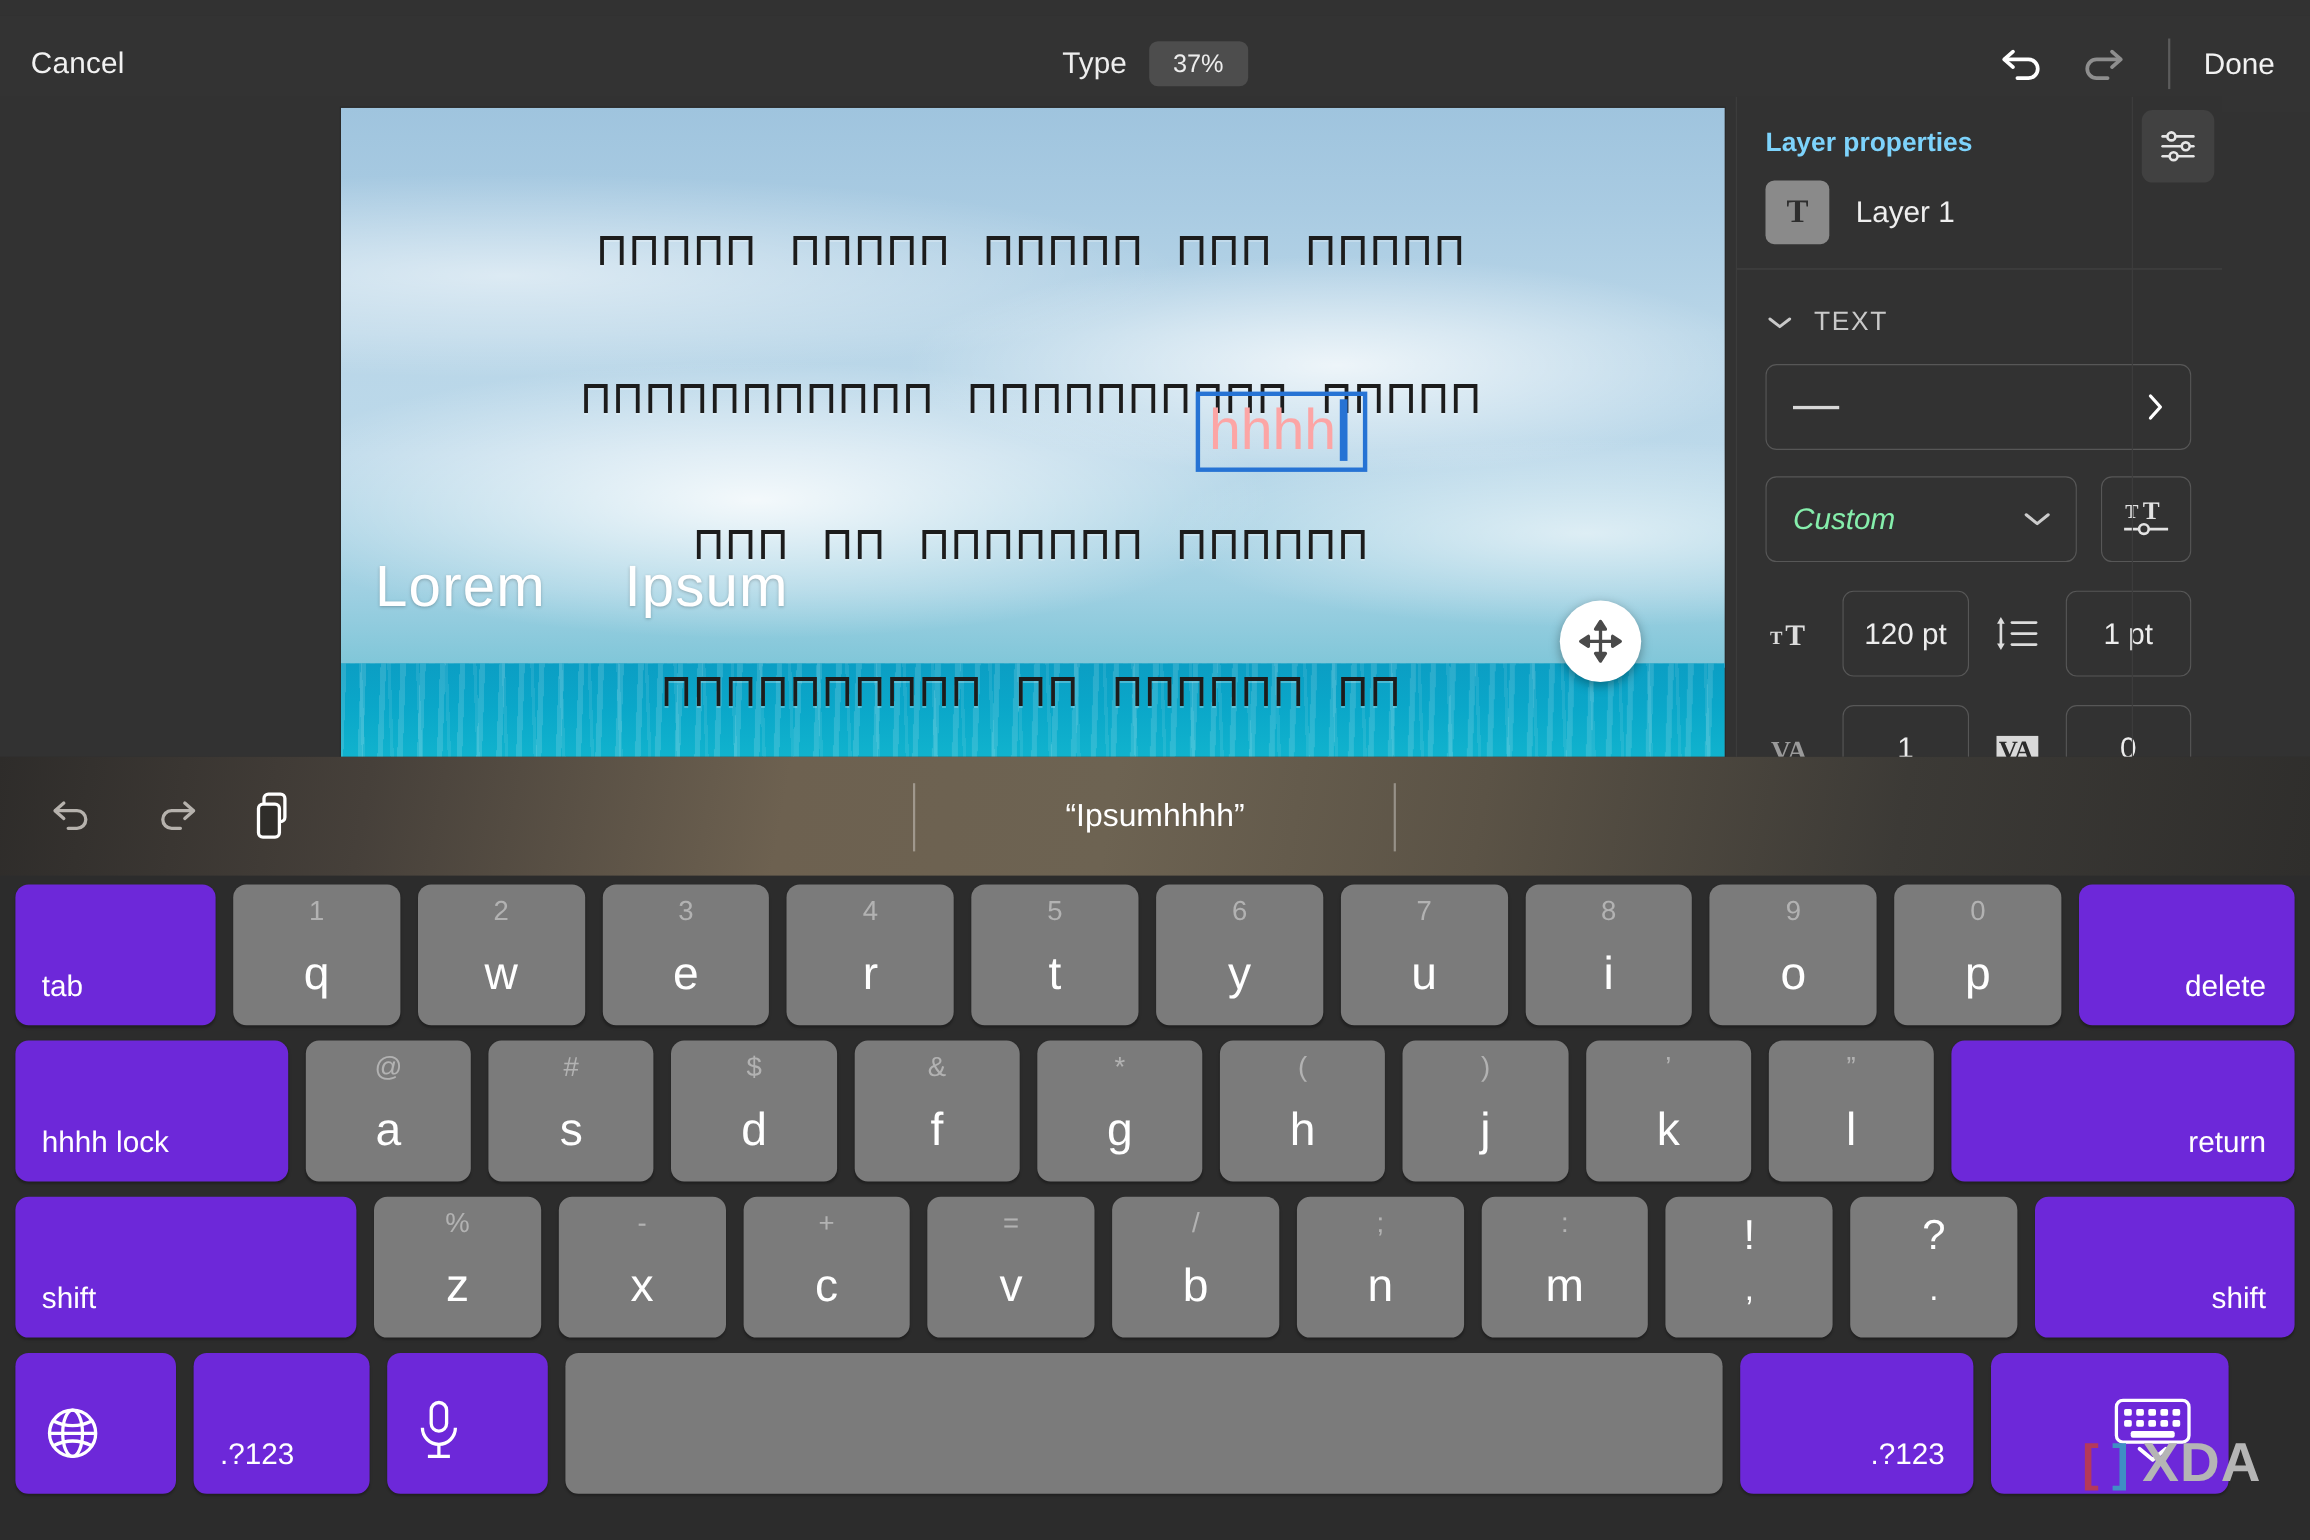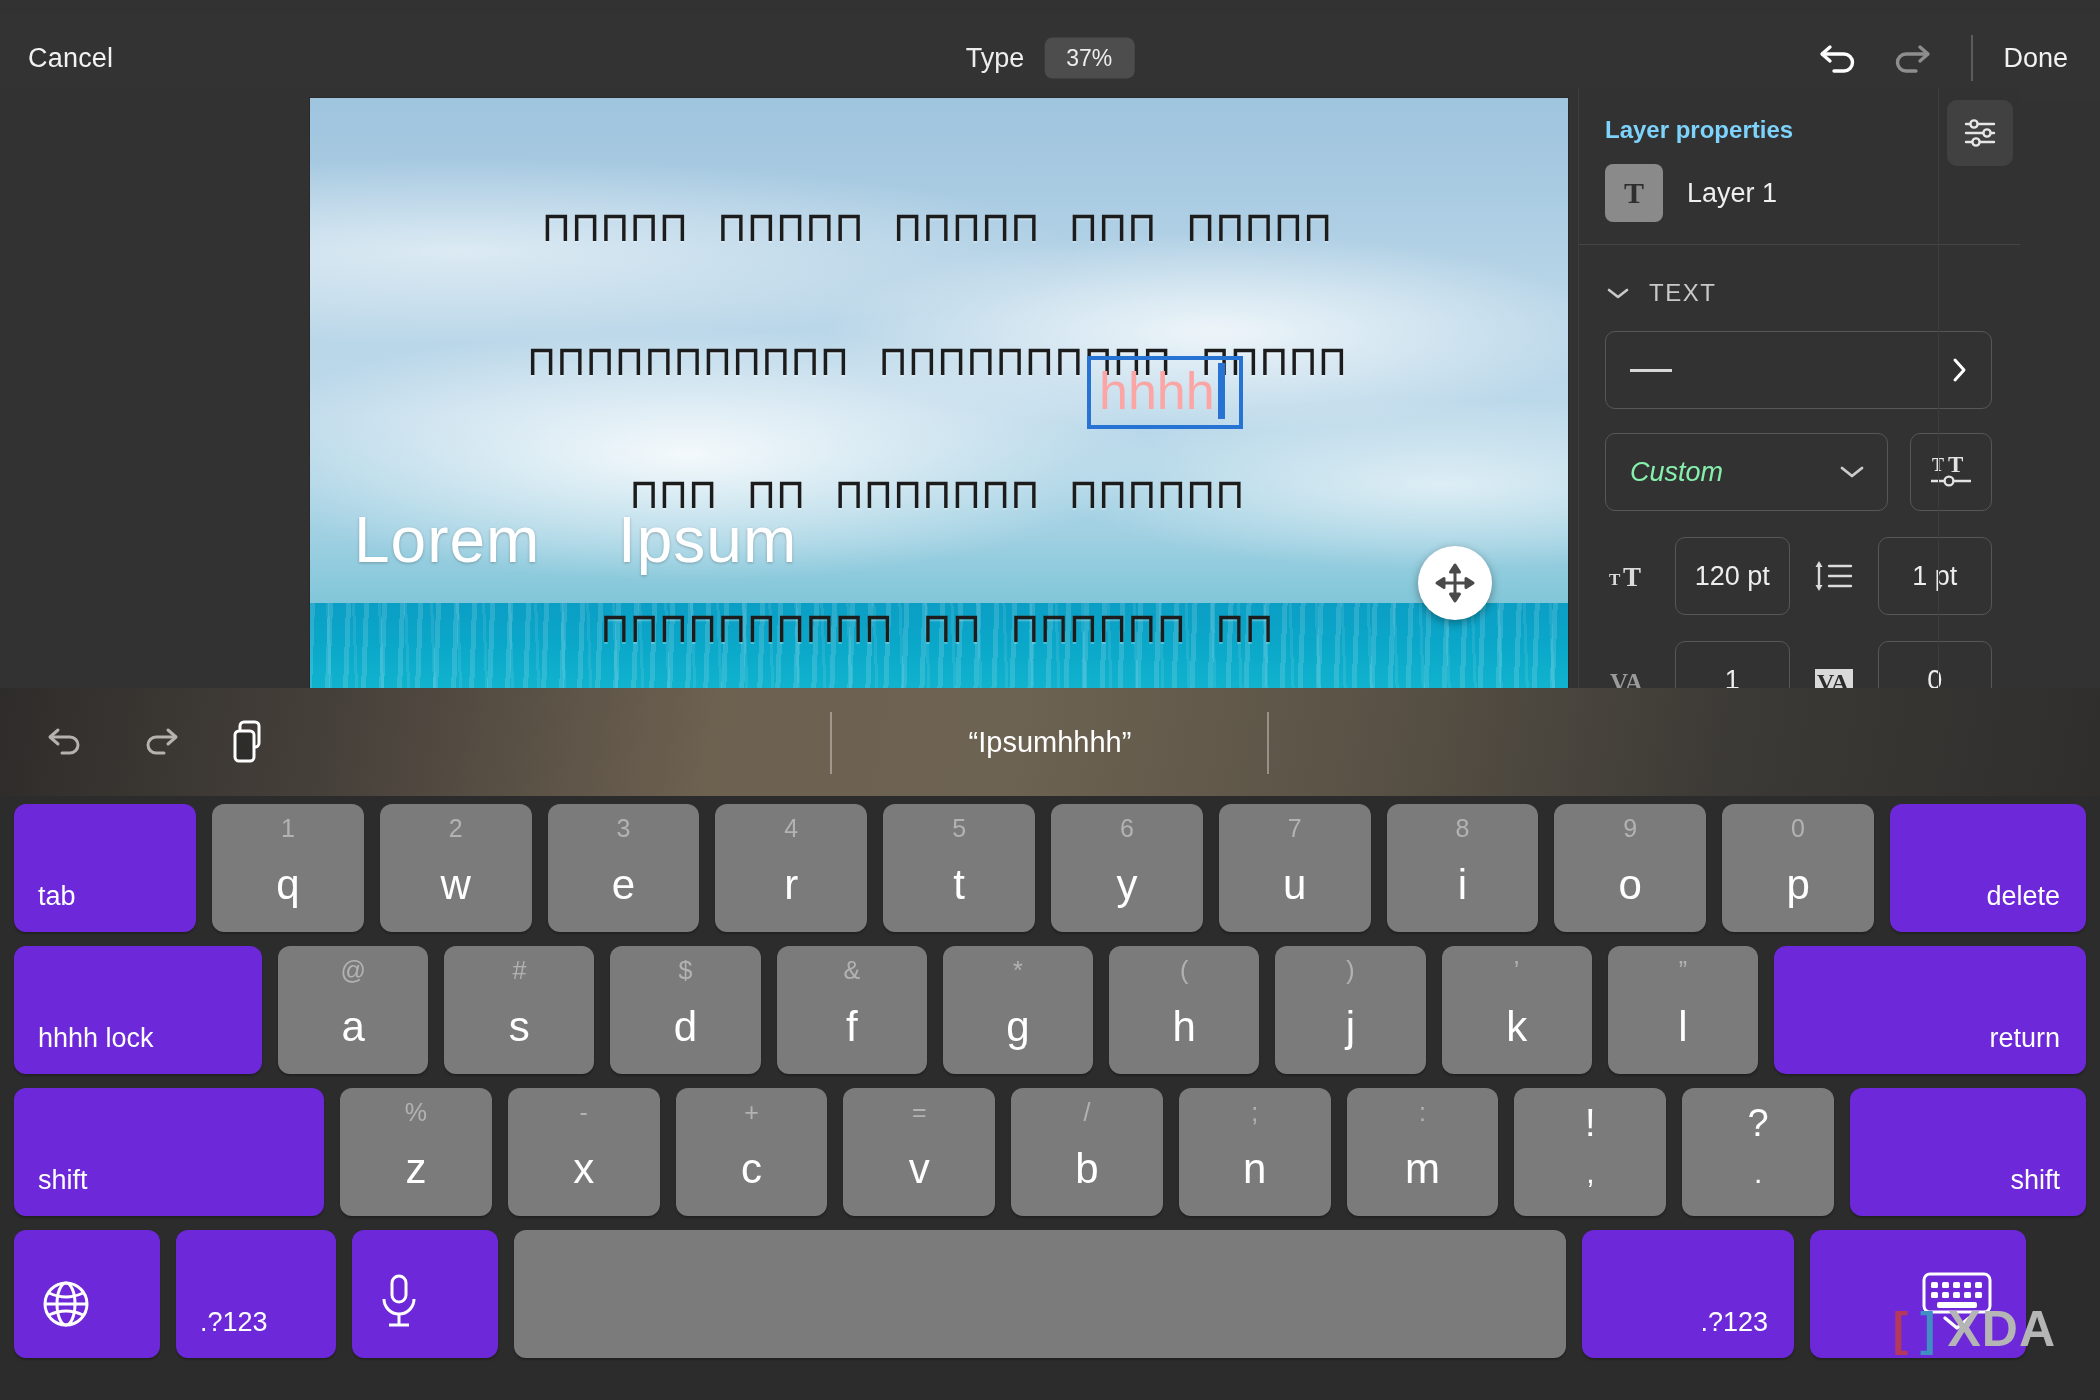--- a/index.html
+++ b/index.html
@@ -99,22 +99,22 @@
     font-size: 42px; line-height: 1.06;
     color: #1c1c1c;
     letter-spacing: 4px;
     text-shadow: 0 2px 0 rgba(255,255,255,.25);
     white-space: pre-wrap;
     user-select: none;
   }
   .tofu-line { display: block; }
 
   .lorem-text {
-    position: absolute; left: 44px; top: 405px;
-    color: #ffffff; font-size: 64px; letter-spacing: 1px;
+    position: absolute; left: 31px; top: 405px;
+    color: #ffffff; font-size: 53px; letter-spacing: 1px;
     text-shadow: 0 1px 3px rgba(0,0,0,.25);
   }
   .lorem-text span { display:inline-block; }
   .lorem-gap { width: 40px; }
 
   
   .textbox {
     position: absolute; left: 777px; top: 258px;
     border: 4px solid #2673d4;
     padding: 3px 14px 6px 8px;

